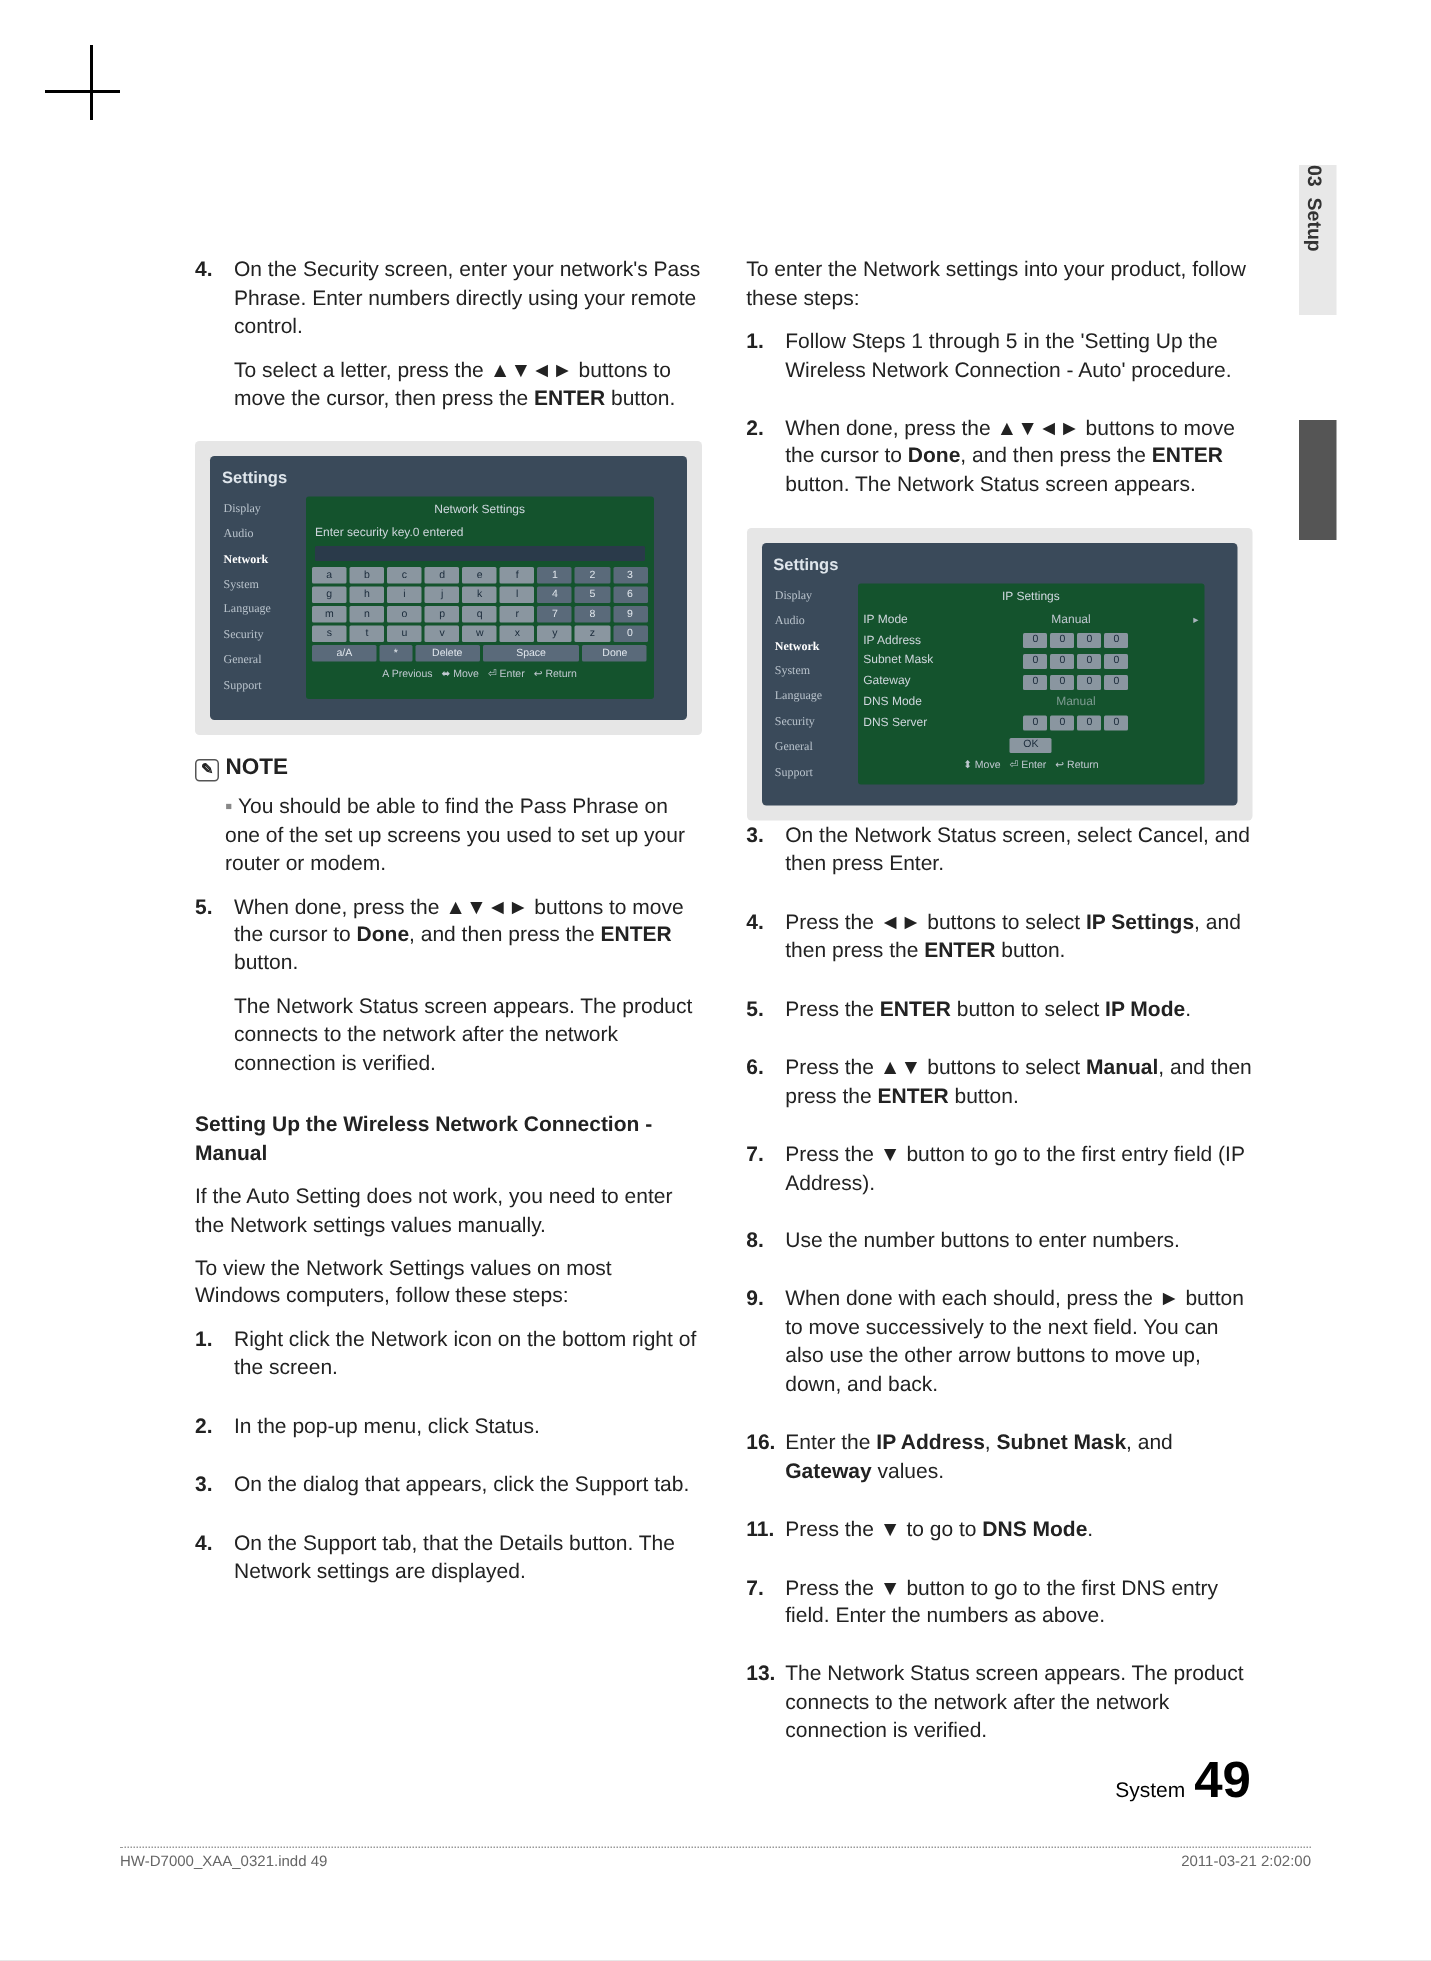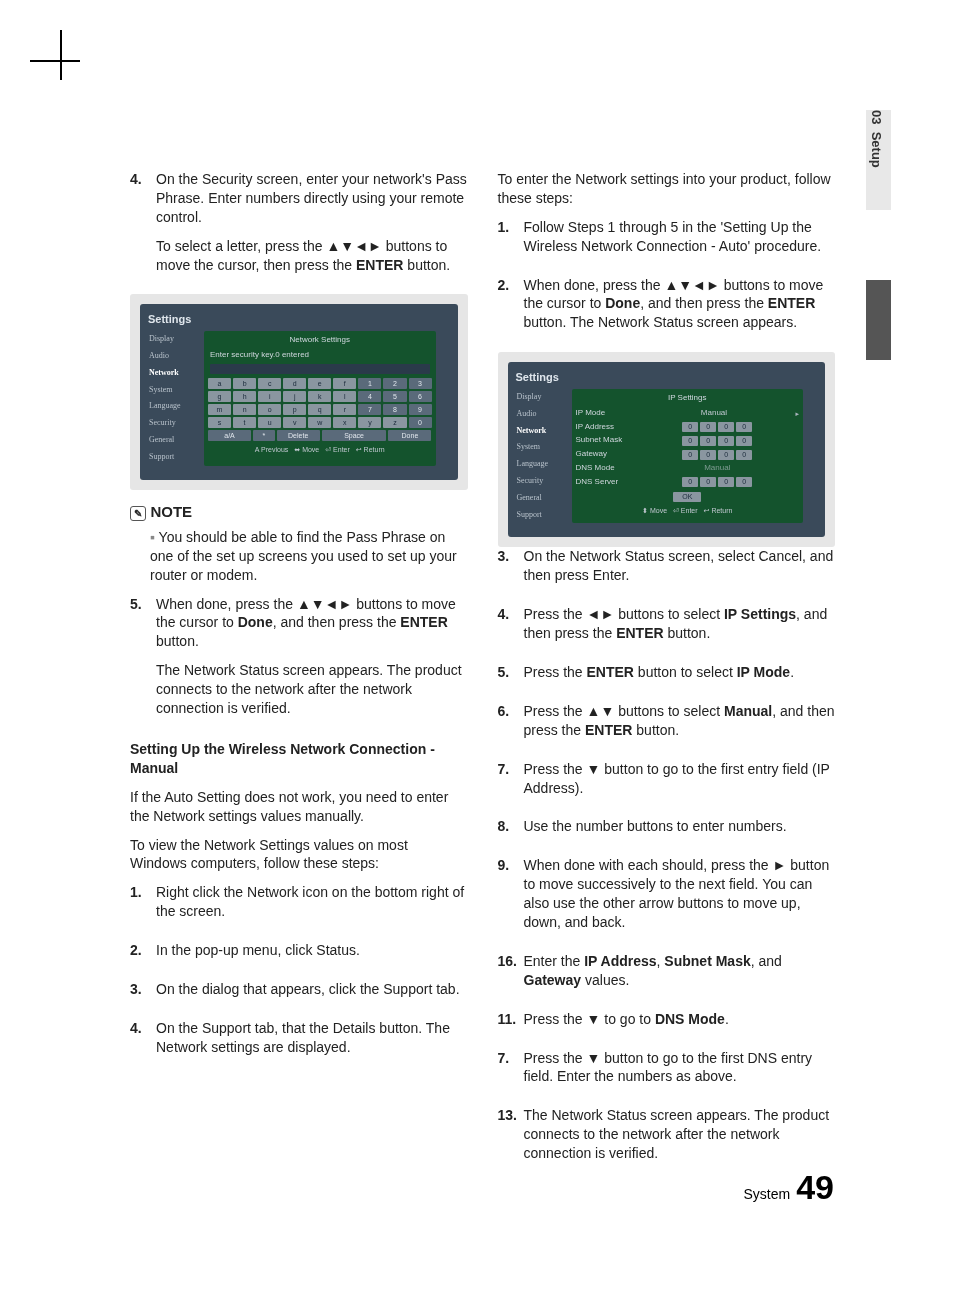--- a/index.html
+++ b/index.html
@@ -492,13 +492,17 @@
               <p>The Network Status screen appears. The product connects to the network after the network connection is verified.</p>
             </div>
           </li>
       </ol>
     </div>
   </div>
 
   <div class="footer">
     <span>System</span><span class="pg">49</span>
   </div>
+  <div class="print-line">
+    <span>HW-D7000_XAA_0321.indd   49</span>
+    <span>2011-03-21   2:02:00</span>
+  </div>
 </div>
 
 </body></html>

